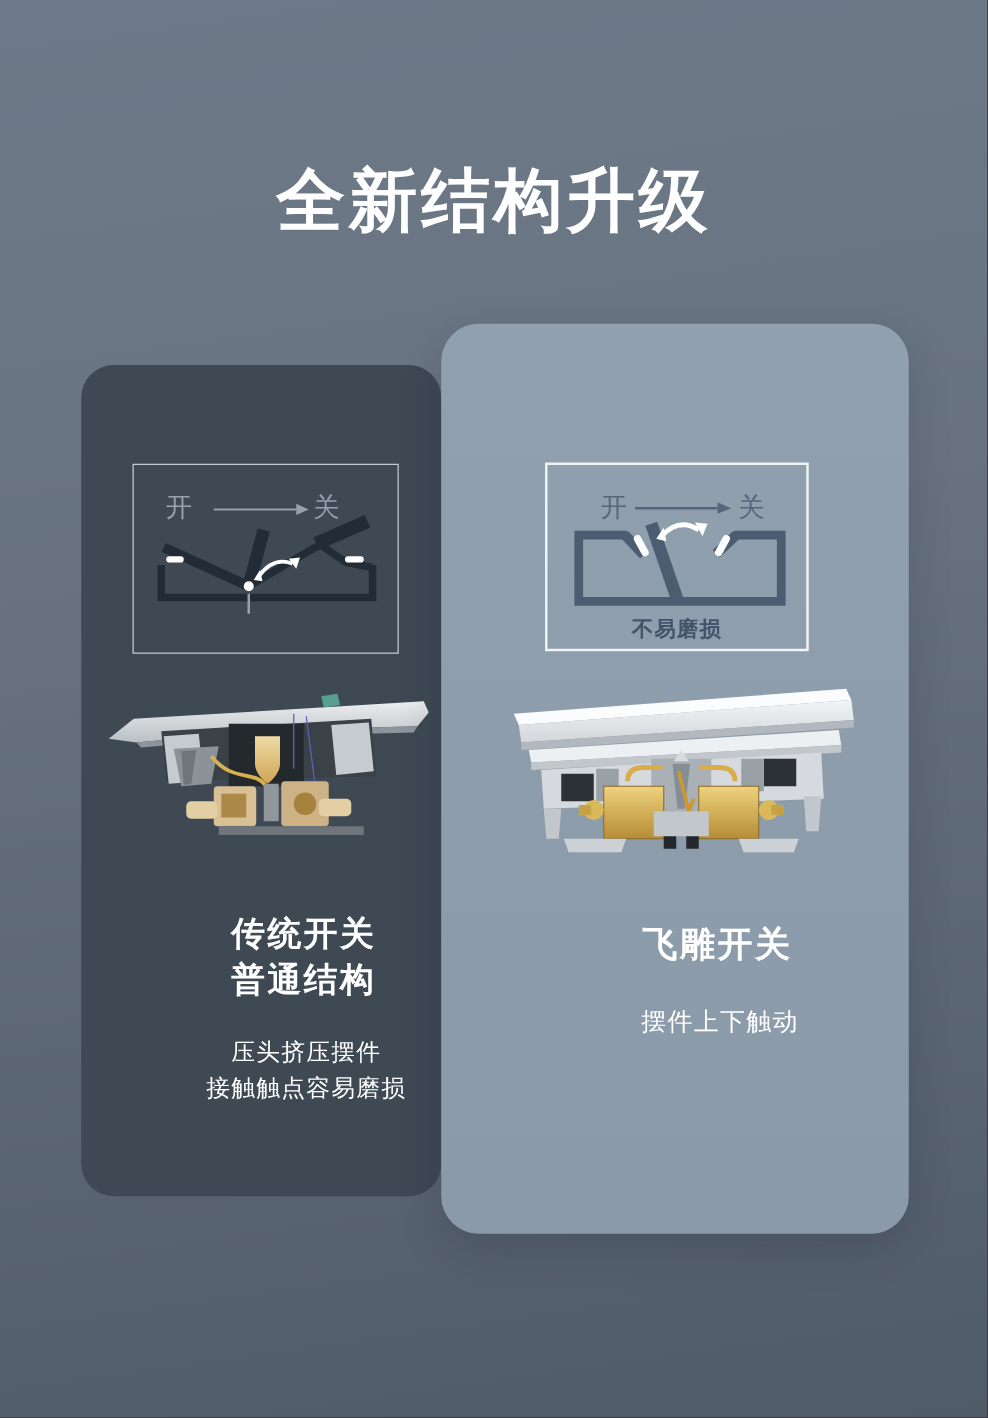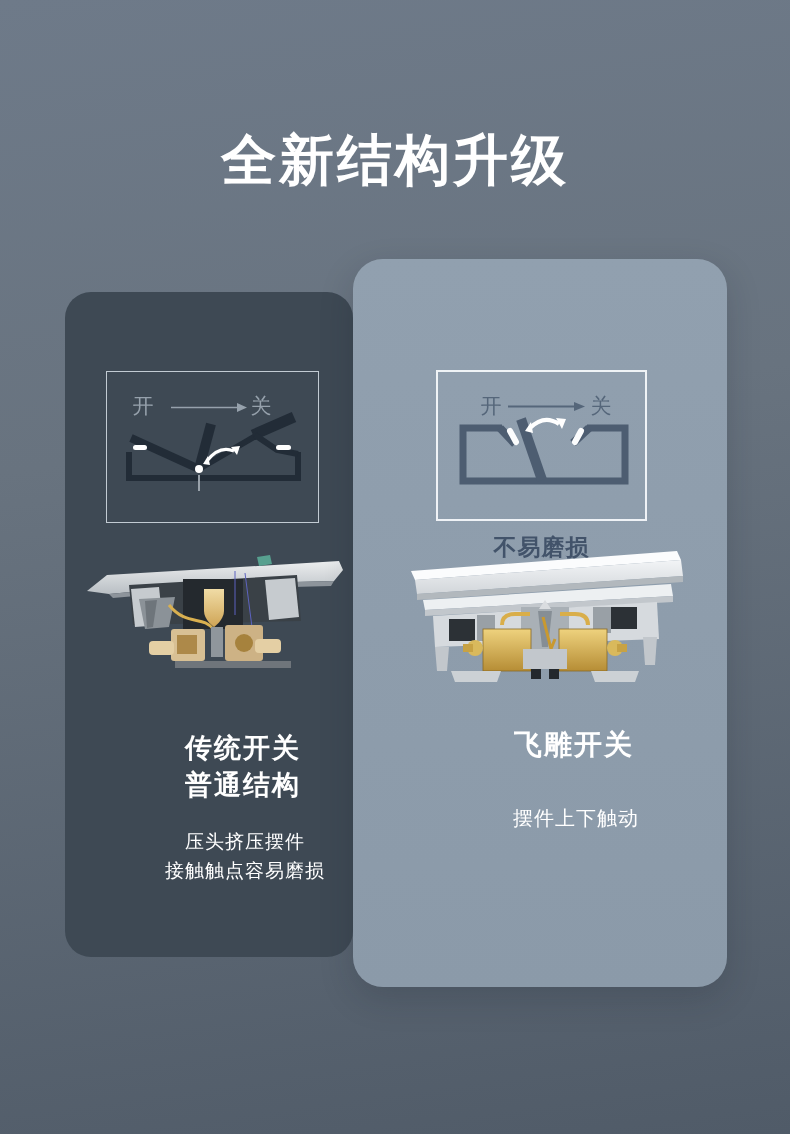--- a/index.html
+++ b/index.html
@@ -37,29 +37,29 @@
     font-size:21px;font-weight:400;
   }
   .card-left .state-label{color:#96a1ac;}
   .card-right .state-label{color:#55667a;}
   .state-arrow{position:absolute;}
   .mech-svg{position:absolute;left:0;top:0;}
   .diagram-caption{
     position:absolute;left:0;width:100%;text-align:center;font-weight:700;
   }
   .card-left .diagram-caption{top:122px;font-size:16px;color:#ffffff;letter-spacing:1px;}
-  .card-right .diagram-caption{top:120px;font-size:23px;color:#42536a;letter-spacing:1px;margin-top:40px;}
+  .card-right .diagram-caption{top:120px;font-size:17px;color:#42536a;letter-spacing:1px;}
   .product{position:absolute;}
   .card-left .product{left:22px;top:261px;}
   .card-right .product{left:52px;top:286px;}
   .heading{
     position:absolute;left:0;width:100%;text-align:center;color:#ffffff;font-weight:700;margin-left:34px;
   }
   .card-left .heading{top:440px;font-size:27px;line-height:37px;letter-spacing:2px;}
-  .card-right .heading{top:468px;font-size:28px;line-height:39px;letter-spacing:2px;}
+  .card-right .heading{top:480px;font-size:28px;line-height:39px;letter-spacing:2px;}
   .body-copy{
     position:absolute;left:0;width:100%;text-align:center;color:#ffffff;font-weight:400;padding-left:36px;
   }
   .card-left .body-copy{top:537px;font-size:19px;line-height:29px;letter-spacing:1px;}
   .card-right .body-copy{top:547px;font-size:20px;line-height:28px;letter-spacing:1px;}
 </style>
 </head>
 <body>
 
 <div class="page">

